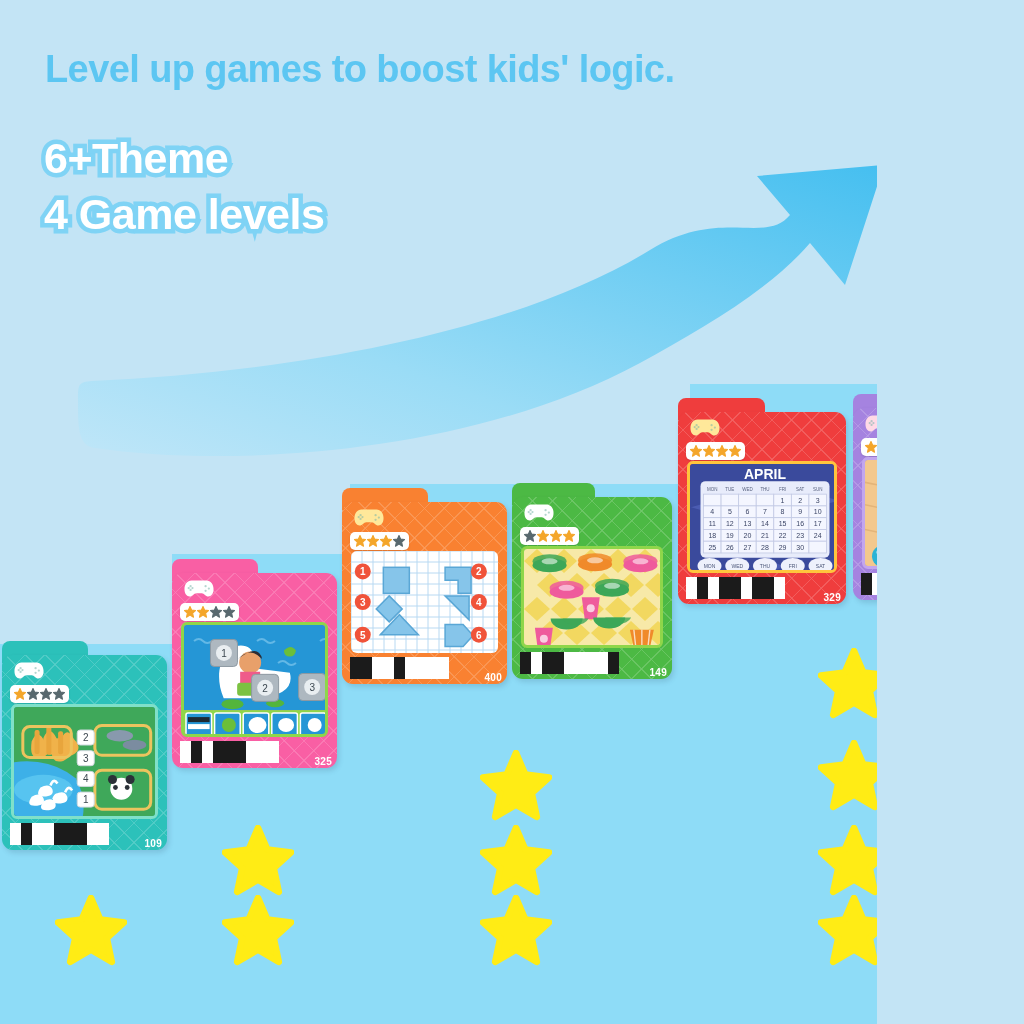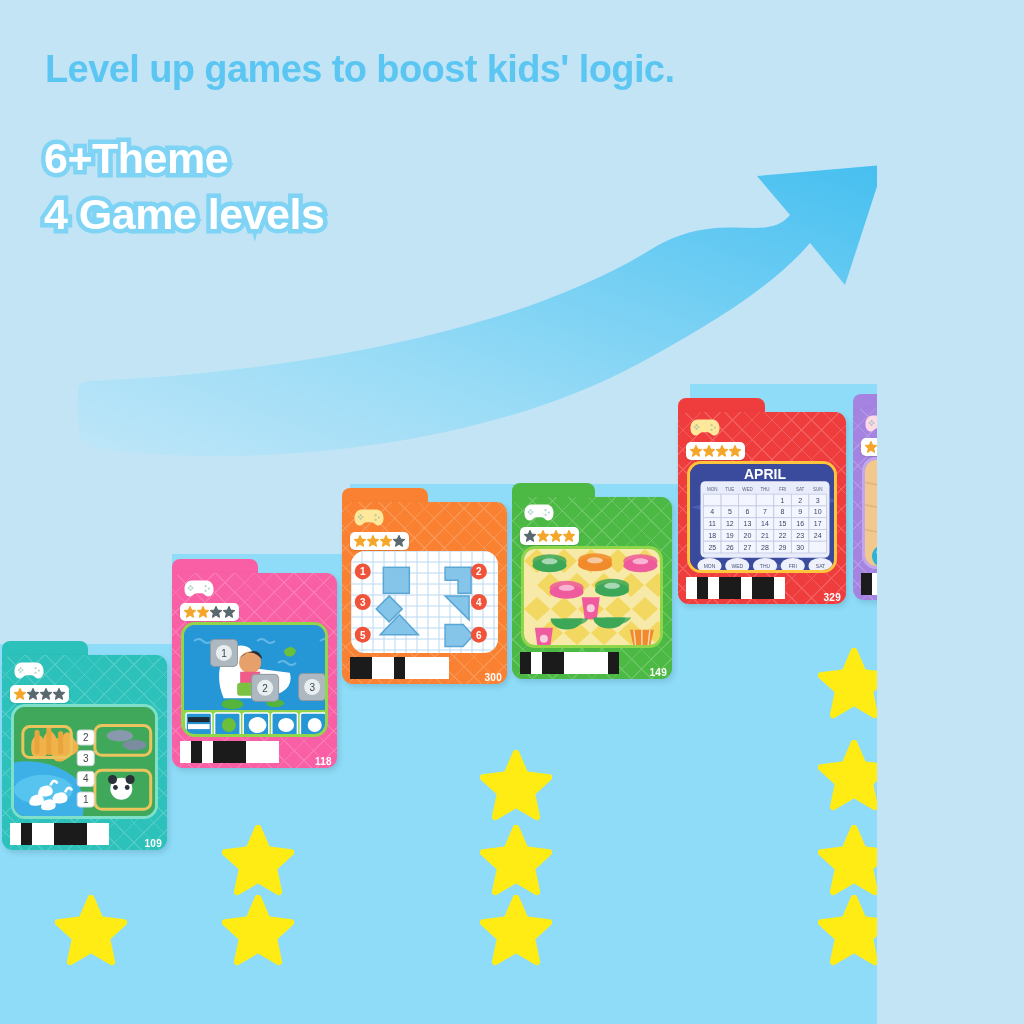--- a/index.html
+++ b/index.html
@@ -45,21 +45,21 @@
   .cardtexture{position:absolute;inset:0;border-radius:11px;opacity:.22;
     background-image:repeating-linear-gradient(45deg,rgba(255,255,255,.75) 0 1px,transparent 1px 14px),
                      repeating-linear-gradient(-45deg,rgba(255,255,255,.75) 0 1px,transparent 1px 14px);}
   .pad{position:absolute;left:12px;top:6px;width:30px;height:19px;}
   .starbadge{
     position:absolute;left:8px;top:30px;height:16px;
     background:#fff;border-radius:5px;display:flex;align-items:center;
     padding:1px 4px;gap:1px;box-shadow:0 1px 2px rgba(0,0,0,.12);
   }
   .sb{width:12px;height:12px;display:block;}
-  .screen{position:absolute;border-radius:14px;overflow:hidden;}
+  .screen{position:absolute;border-radius:6px;overflow:hidden;}
   .barcode{
     position:absolute;left:0;height:22px;display:flex;align-items:stretch;
   }
   .bc{width:11px;}
   .bcnum{
     position:absolute;right:5px;bottom:1px;color:#fff;font-size:10px;font-weight:bold;
     letter-spacing:.3px;
   }
 </style>
 </head>
@@ -307,21 +307,21 @@
           <div class="bc" style="background: rgb(255, 255, 255);"></div>
           <div class="bc" style="background: rgb(27, 27, 27);"></div>
           <div class="bc" style="background: rgb(255, 255, 255);"></div>
           <div class="bc" style="background: rgb(27, 27, 27);"></div>
           <div class="bc" style="background: rgb(27, 27, 27);"></div>
           <div class="bc" style="background: rgb(27, 27, 27);"></div>
           <div class="bc" style="background: rgb(255, 255, 255);"></div>
           <div class="bc" style="background: rgb(255, 255, 255);"></div>
           <div class="bc" style="background: rgb(255, 255, 255);"></div>
         </div>
-        <div class="bcnum">118</div>
+        <div class="bcnum">325</div>
       </div>
       <div class="card" style="left: 342px; top: 502px; width: 165px; height: 182px;">
         <div class="cardtab" style="background: rgb(249, 129, 49);"></div>
         <div class="cardbody" style="background: rgb(249, 129, 49);"></div>
         <div class="cardtexture"></div>
         <div class="pad"><svg viewBox="0 0 64 38" width="30" height="19">
             <path d="M16 2 H48 C57 2 63 10 63 20 C63 30 58 36 52 36 C46 36 43 29 38 29 H26 C21 29 18 36 12 36 C6 36 1 30 1 20 C1 10 7 2 16 2 Z" fill="#ffe89a"></path>
             <circle cx="14" cy="14" r="2.4" fill="rgba(120,180,170,.55)"></circle>
             <circle cx="14" cy="22" r="2.4" fill="rgba(120,180,170,.55)"></circle>
             <circle cx="10" cy="18" r="2.4" fill="rgba(120,180,170,.55)"></circle>
@@ -409,21 +409,21 @@
           <div class="bc" style="background: rgb(27, 27, 27);"></div>
           <div class="bc" style="background: rgb(27, 27, 27);"></div>
           <div class="bc" style="background: rgb(255, 255, 255);"></div>
           <div class="bc" style="background: rgb(255, 255, 255);"></div>
           <div class="bc" style="background: rgb(27, 27, 27);"></div>
           <div class="bc" style="background: rgb(255, 255, 255);"></div>
           <div class="bc" style="background: rgb(255, 255, 255);"></div>
           <div class="bc" style="background: rgb(255, 255, 255);"></div>
           <div class="bc" style="background: rgb(255, 255, 255);"></div>
         </div>
-        <div class="bcnum">300</div>
+        <div class="bcnum">400</div>
       </div>
       <div class="card" style="left: 512px; top: 497px; width: 160px; height: 182px;">
         <div class="cardtab" style="background: rgb(76, 185, 68);"></div>
         <div class="cardbody" style="background: rgb(76, 185, 68);"></div>
         <div class="cardtexture"></div>
         <div class="pad"><svg viewBox="0 0 64 38" width="30" height="19">
             <path d="M16 2 H48 C57 2 63 10 63 20 C63 30 58 36 52 36 C46 36 43 29 38 29 H26 C21 29 18 36 12 36 C6 36 1 30 1 20 C1 10 7 2 16 2 Z" fill="#ffffff"></path>
             <circle cx="14" cy="14" r="2.4" fill="rgba(120,180,170,.55)"></circle>
             <circle cx="14" cy="22" r="2.4" fill="rgba(120,180,170,.55)"></circle>
             <circle cx="10" cy="18" r="2.4" fill="rgba(120,180,170,.55)"></circle>

